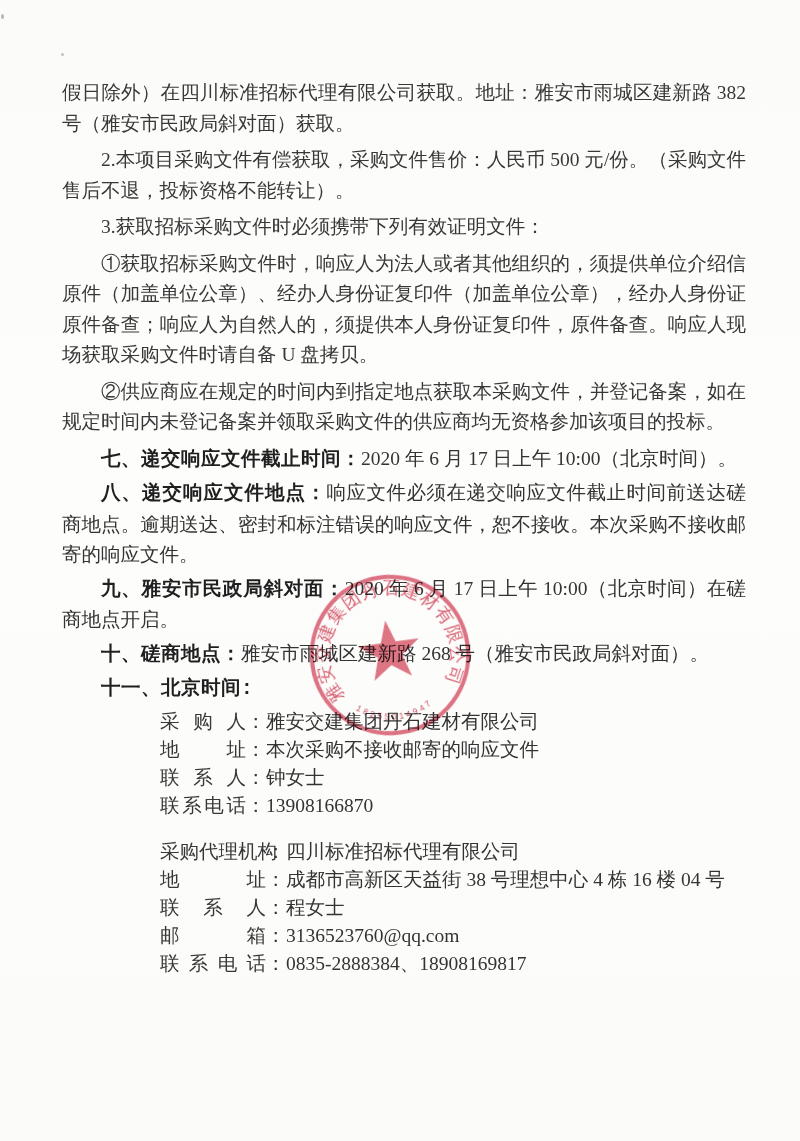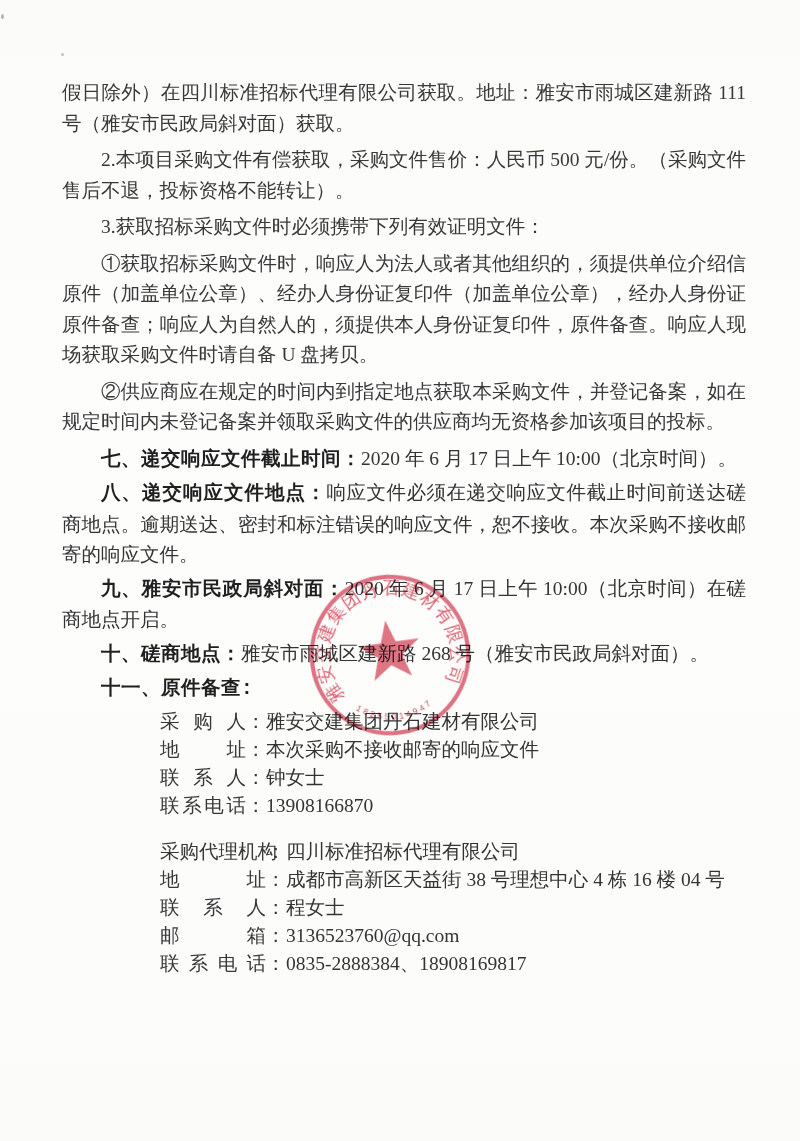--- a/index.html
+++ b/index.html
@@ -62,21 +62,21 @@
 </style>
 </head>
 <body>
 
 <div class="page">
   <div class="speck s1"></div>
   <div class="speck s2"></div>
 
   <div class="content">
 
-    <p class="body-text">假日除外）在四川标准招标代理有限公司获取。地址：雅安市雨城区建新路 111 号（雅安市民政局斜对面）获取。</p>
+    <p class="body-text">假日除外）在四川标准招标代理有限公司获取。地址：雅安市雨城区建新路 382 号（雅安市民政局斜对面）获取。</p>
 
     <p class="body-text indent">2.本项目采购文件有偿获取，采购文件售价：人民币 500 元/份。（采购文件售后不退，投标资格不能转让）。</p>
 
     <p class="body-text indent">3.获取招标采购文件时必须携带下列有效证明文件：</p>
 
     <p class="body-text indent">①获取招标采购文件时，响应人为法人或者其他组织的，须提供单位介绍信原件（加盖单位公章）、经办人身份证复印件（加盖单位公章），经办人身份证原件备查；响应人为自然人的，须提供本人身份证复印件，原件备查。响应人现场获取采购文件时请自备 U 盘拷贝。</p>
 
     <p class="body-text indent">②供应商应在规定的时间内到指定地点获取本采购文件，并登记备案，如在规定时间内未登记备案并领取采购文件的供应商均无资格参加该项目的投标。</p>
 
     <p class="section indent">
@@ -89,21 +89,21 @@
 
     <p class="section indent">
       <span class="sec-label">九、雅安市民政局斜对面：</span><span class="sec-rest">2020 年 6 月 17 日上午 10:00（北京时间）在磋商地点开启。</span>
     </p>
 
     <p class="section indent">
       <span class="sec-label">十、磋商地点：</span><span class="sec-rest">雅安市雨城区建新路 268 号（雅安市民政局斜对面）。</span>
     </p>
 
     <p class="section indent">
-      <span class="sec-label">十一、原件备查:</span><span class="sec-rest"></span>
+      <span class="sec-label">十一、北京时间:</span><span class="sec-rest"></span>
     </p>
 
     <div class="contact-block">
       <div class="crow">
         <span class="j-label w-p">
             <span>采</span>
             <span>购</span>
             <span>人</span>
           </span><span class="colon">：</span><span class="val">雅安交建集团丹石建材有限公司</span>
       </div>

